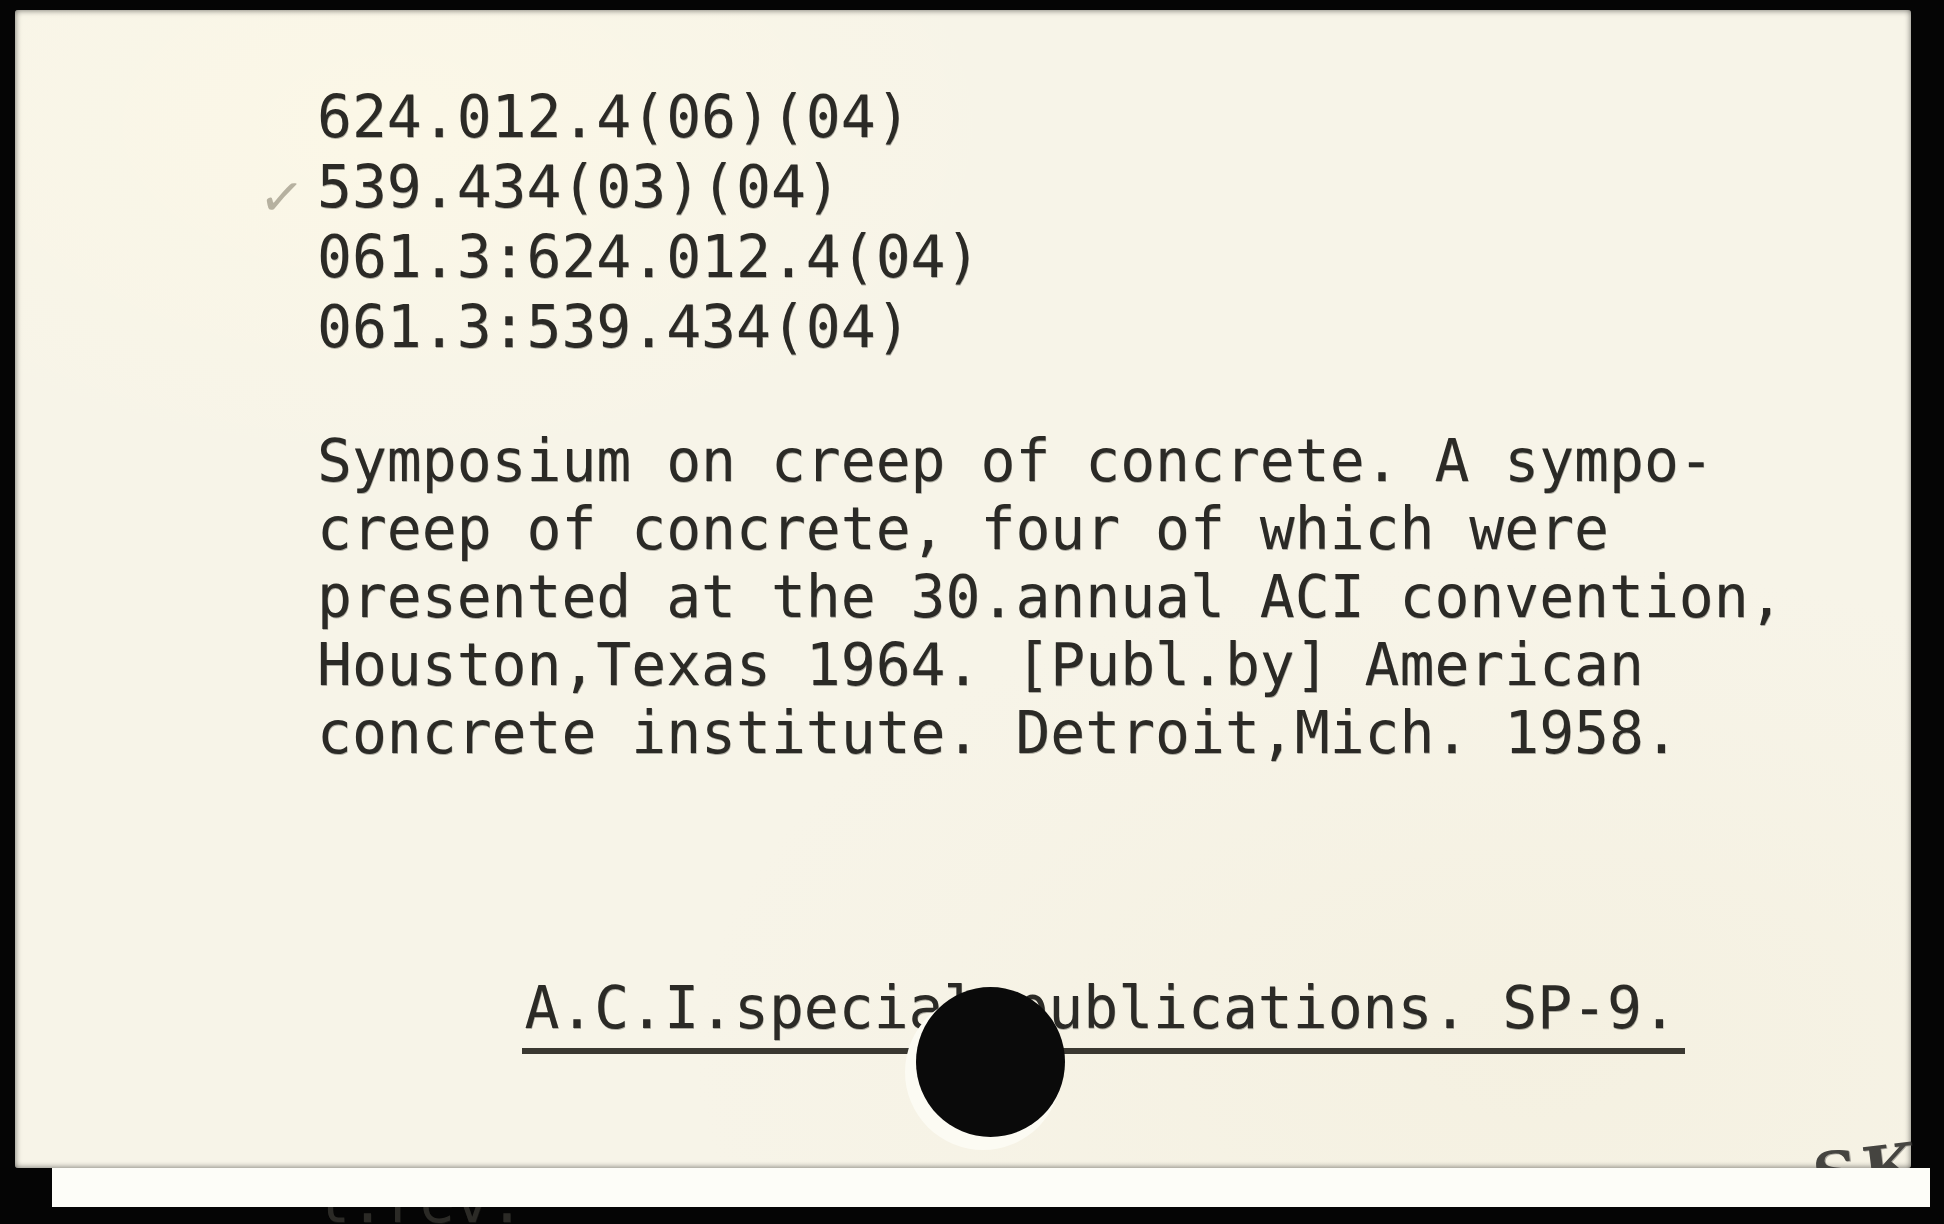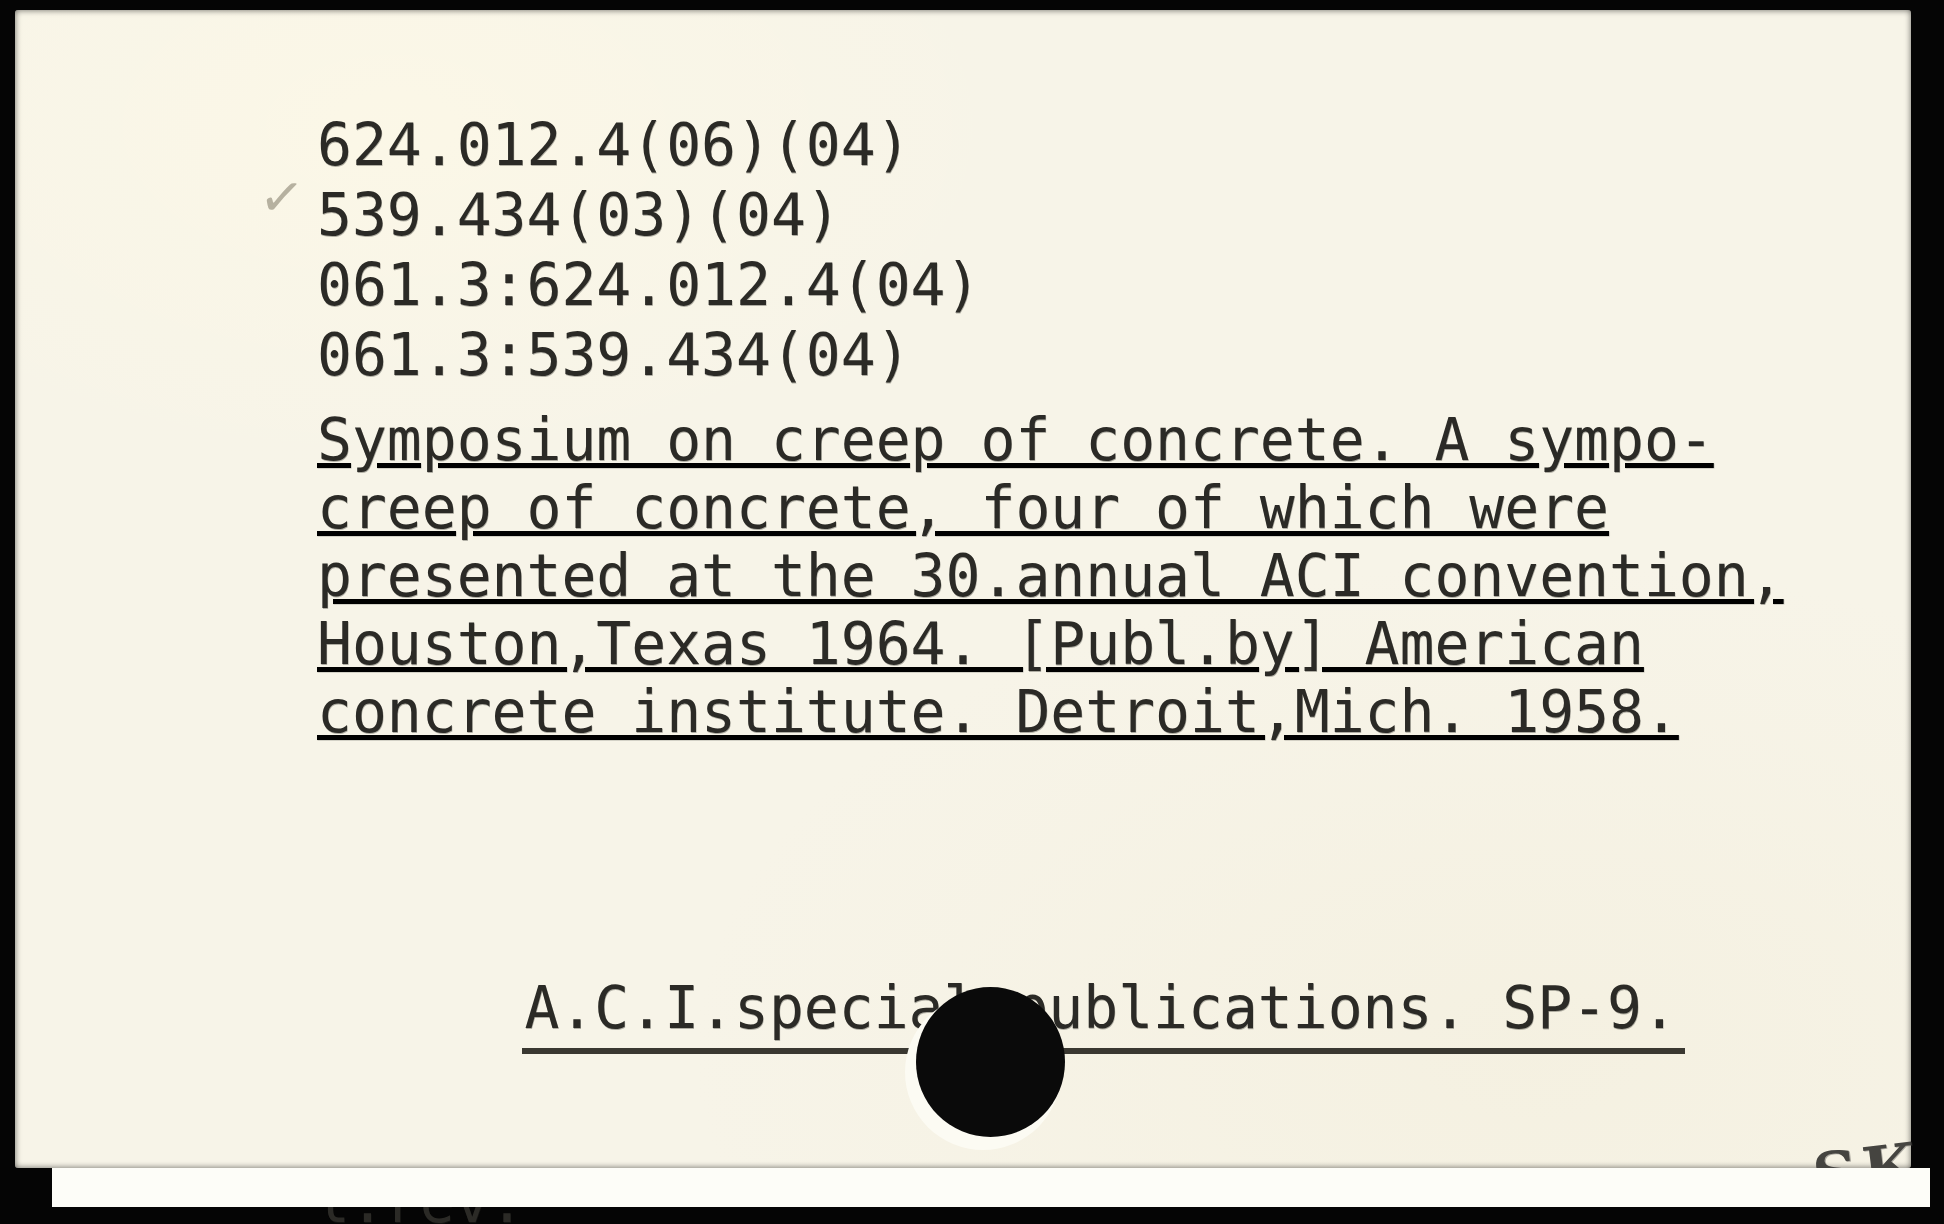--- a/index.html
+++ b/index.html
@@ -31,38 +31,37 @@
   .typed {
     color: #2b2a26;
     font-size: 58px;
     letter-spacing: 0px;
     white-space: pre;
     text-shadow: 0.5px 0.5px 0.5px rgba(43,42,38,0.35);
   }
   .cls-block {
     position: absolute;
     left: 302px;
-    top: 100px;
+    top: 72px;
     line-height: 70px;
   }
   .checkmark {
     position: absolute;
     left: 244px;
     top: 156px;
     font-size: 54px;
     color: #b6b1a0;
     transform: rotate(6deg);
     font-family: "DejaVu Sans", sans-serif;
   }
   .desc-block {
     position: absolute;
     left: 302px;
-    top: 396px;
+    top: 417px;
     line-height: 68px;
-    text-decoration: underline;
   }
   .series-note {
     position: absolute;
     left: 297px;
     top: 896px;
     line-height: 68px;
   }
   .series-note .underlined {
     display: inline-block;
     padding: 0 8px 6px 3px;

